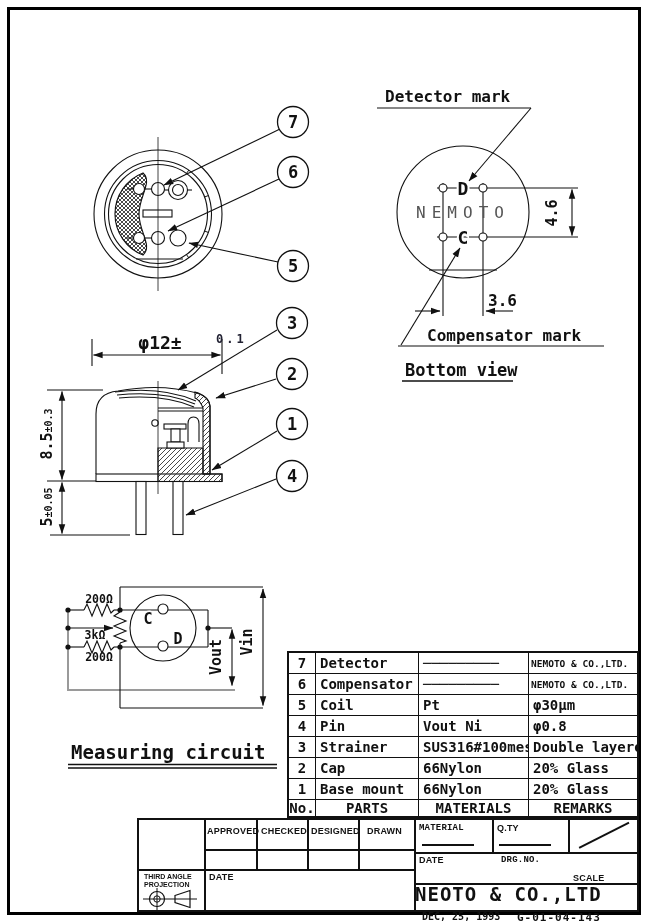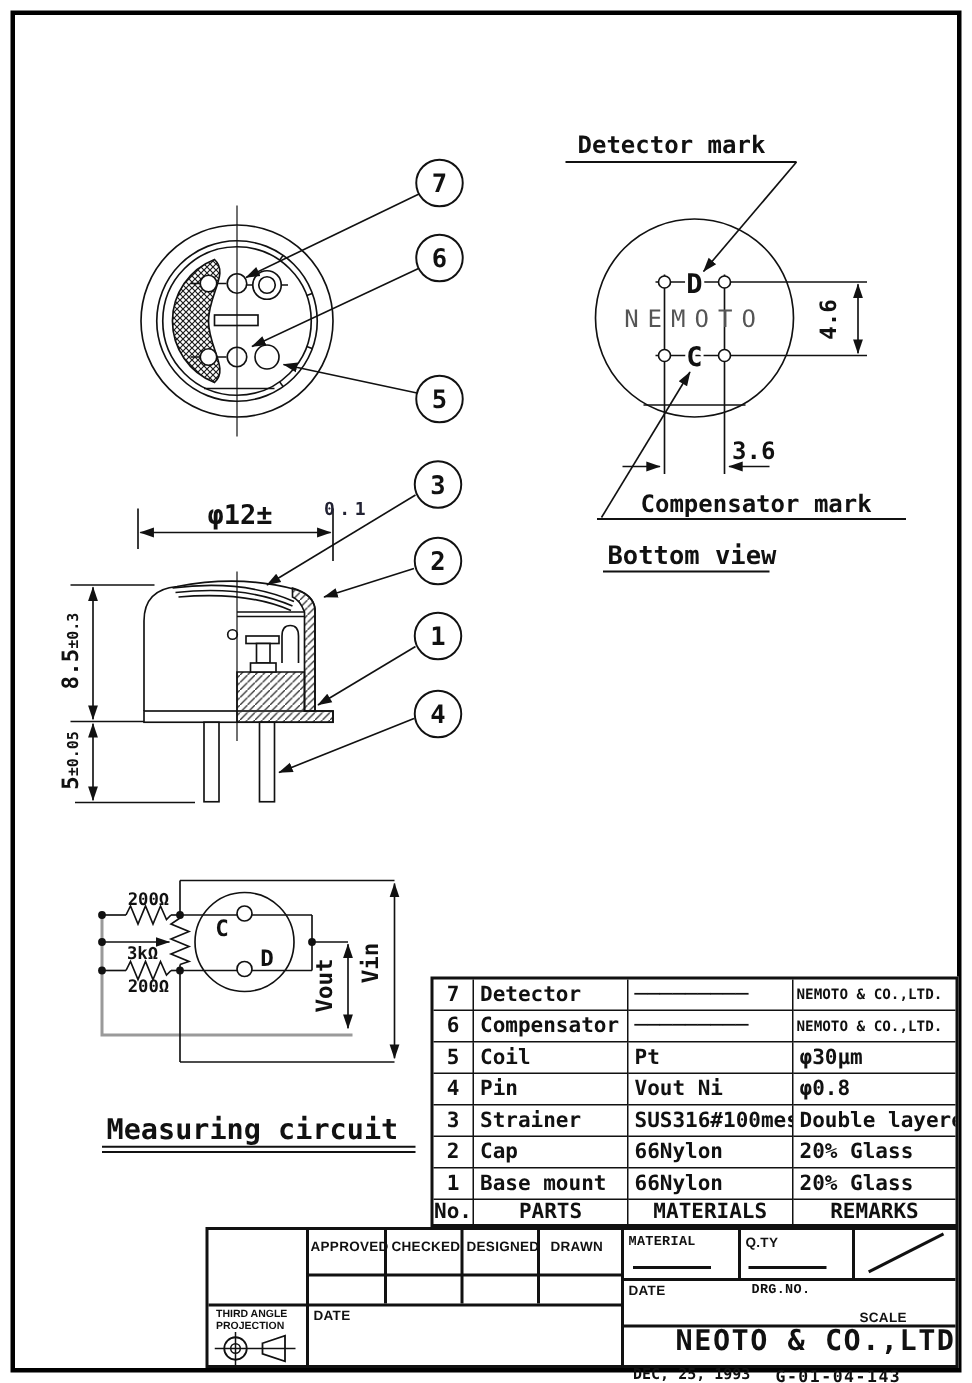--- a/index.html
+++ b/index.html
@@ -329,18 +329,18 @@
     <svg width="56" height="26" style="position:absolute; left:4px; top:66px;">
       <line x1="0" y1="13" x2="54" y2="13" stroke="#111" stroke-width="1"></line>
       <circle cx="14" cy="13" r="7.5" fill="none" stroke="#111" stroke-width="1.2"></circle>
       <circle cx="14" cy="13" r="3.2" fill="none" stroke="#111" stroke-width="1"></circle>
       <line x1="14" y1="2" x2="14" y2="24" stroke="#111" stroke-width="1"></line>
       <path d="M32,9.5 L47,4.5 L47,21.5 L32,16.5 Z" fill="none" stroke="#111" stroke-width="1.2"></path>
     </svg>
 
     <div class="slabel" style="left:70px; top:52px;">DATE</div>
 
-    <div style="position:absolute; left:276px; top:66px; width:222px; height:16px; display:flex; align-items:center; justify-content:flex-end;">
+    <div style="position:absolute; left:276px; top:66px; width:222px; height:16px; display:flex; align-items:center; justify-content:flex-start;">
       <span class="company-text" style="font-weight:bold;">NEOTO &amp; CO.,LTD</span>
     </div>
   </div>
 
 </div>
 
 </body></html>

